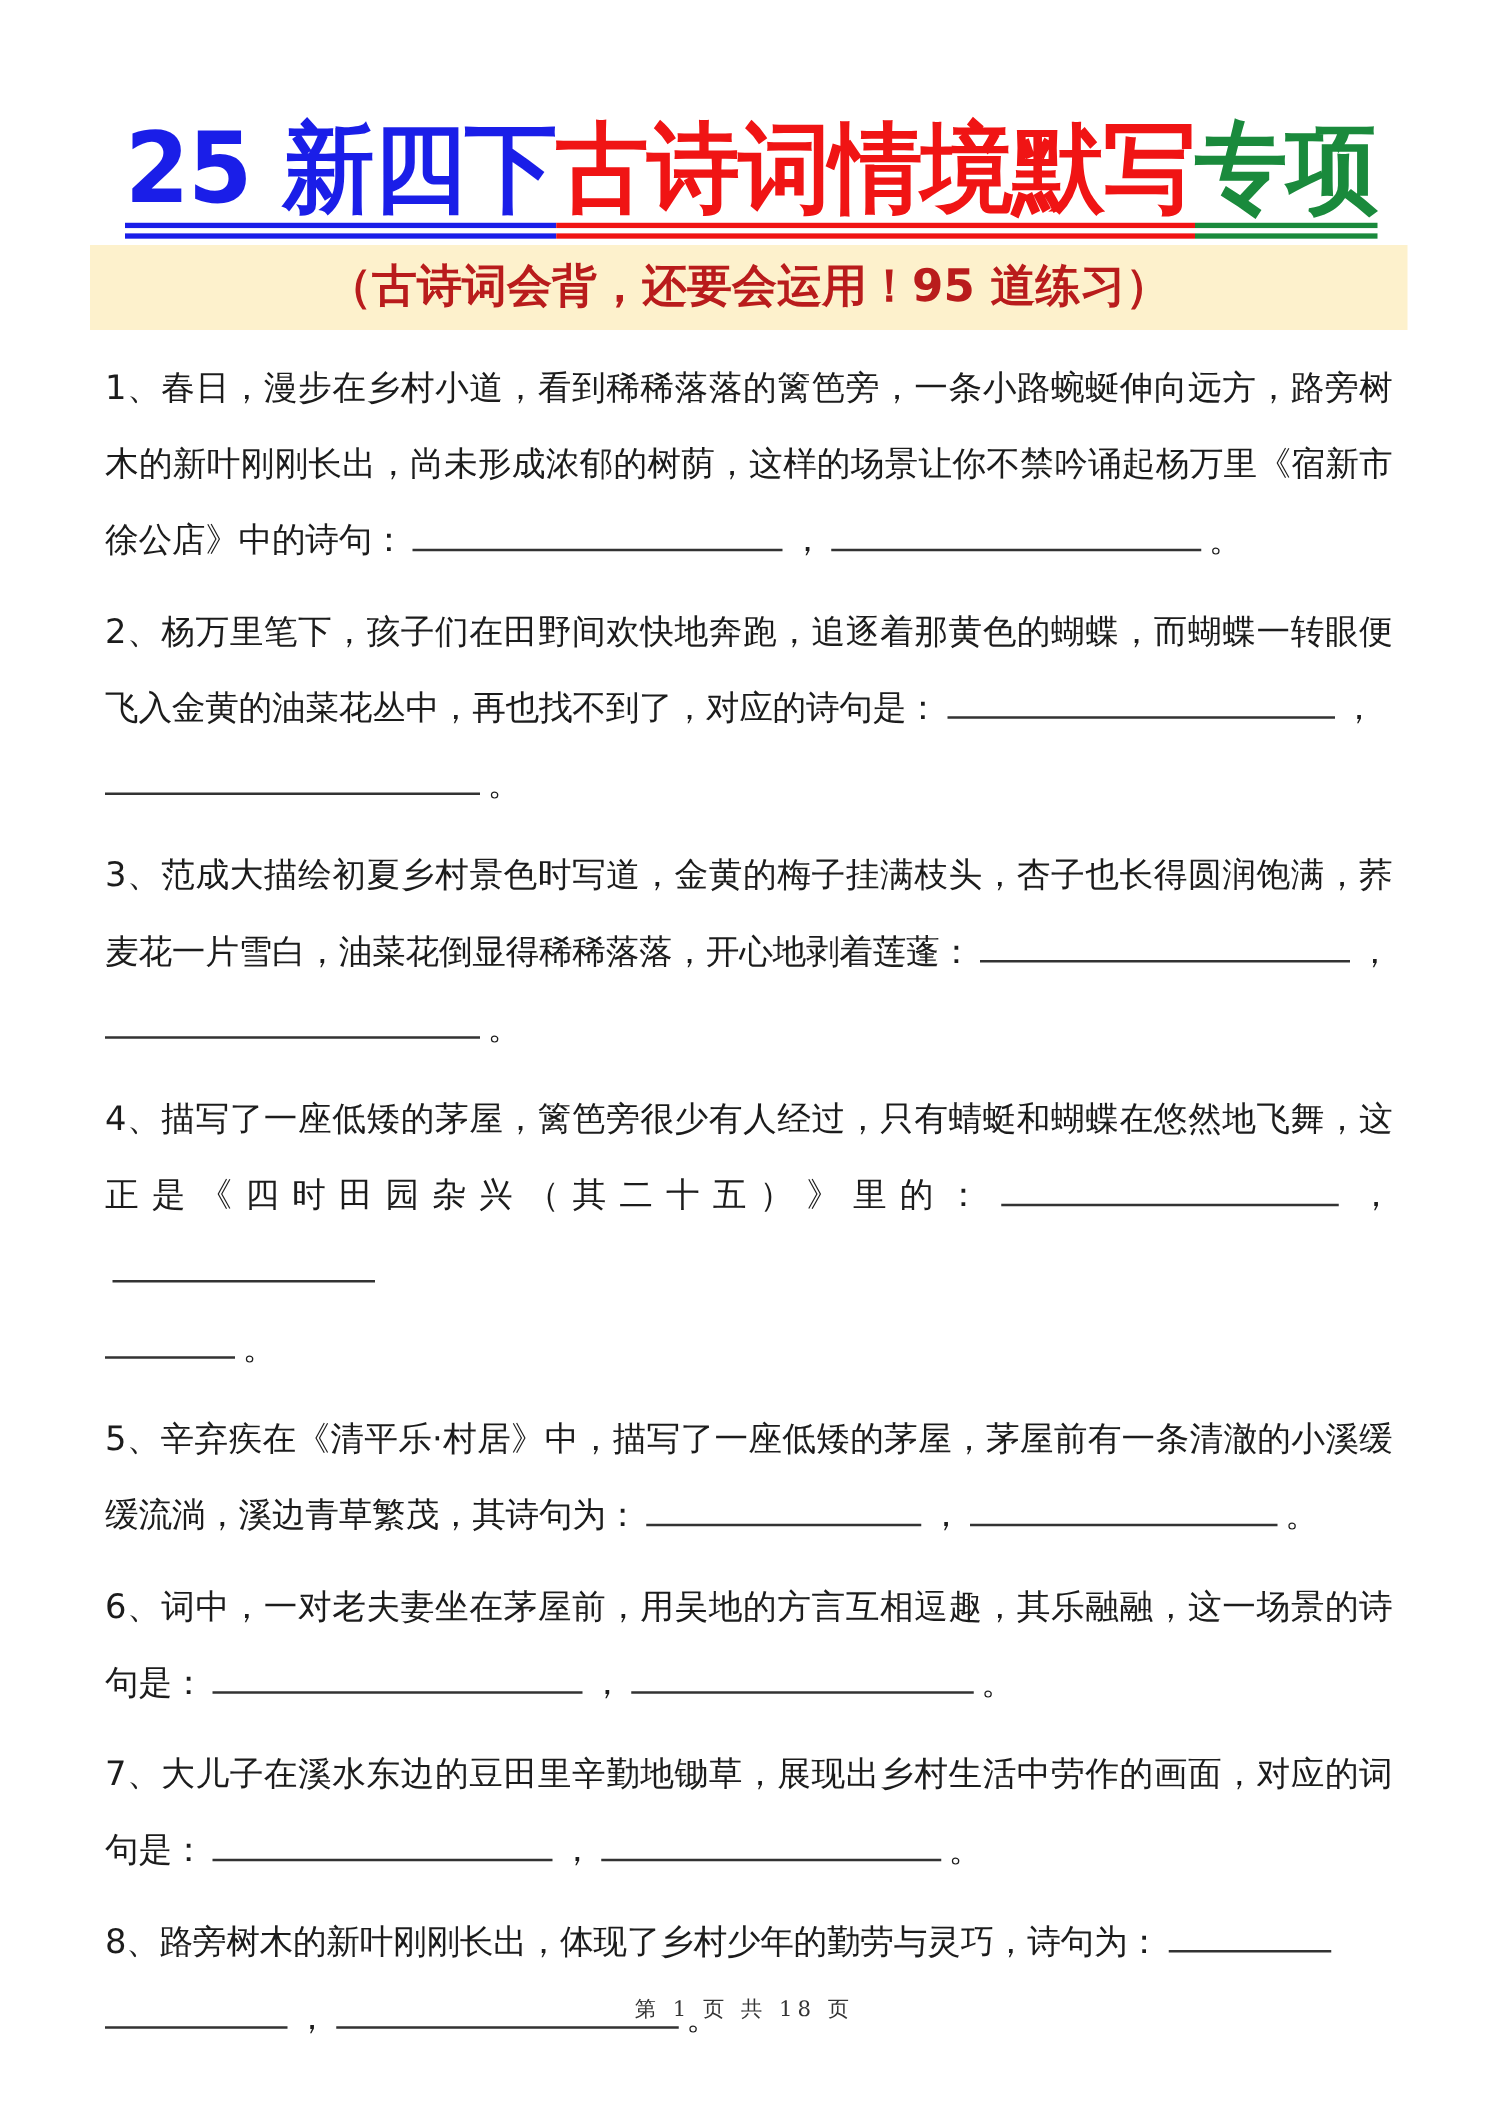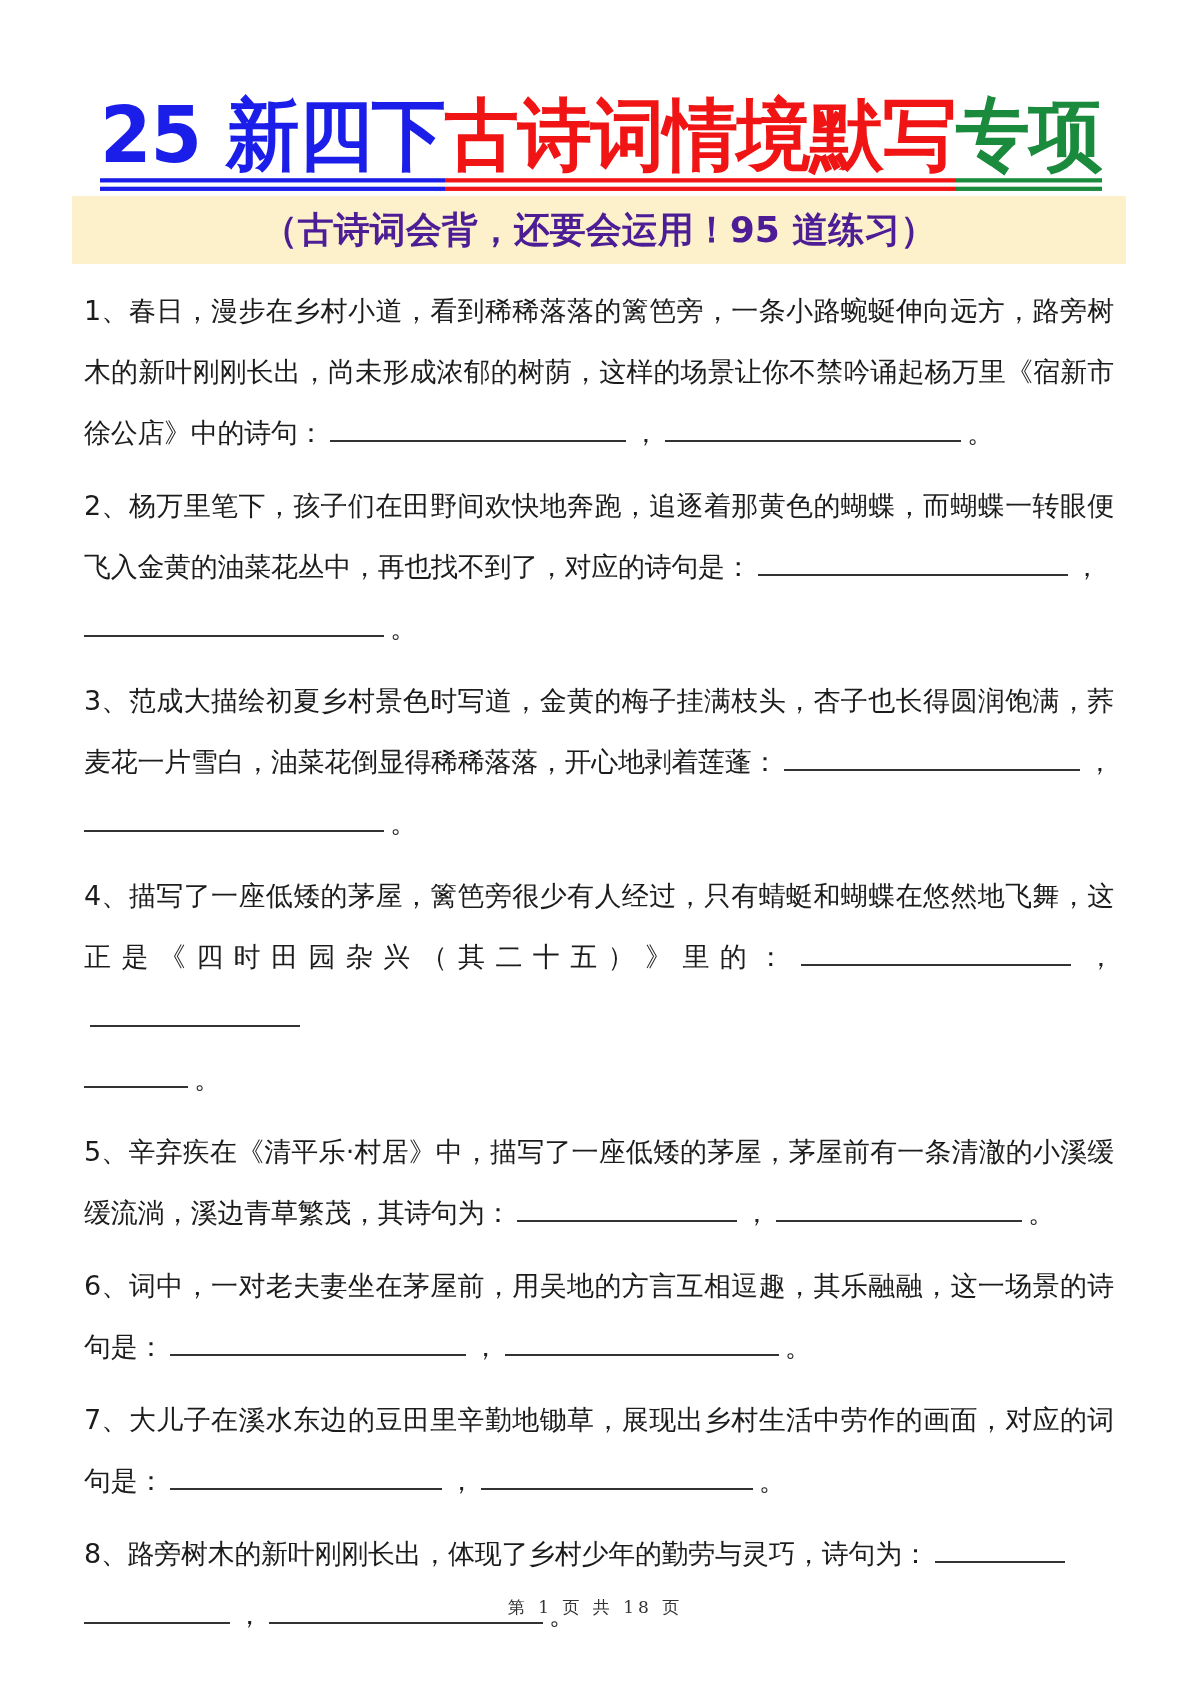--- a/index.html
+++ b/index.html
@@ -22,21 +22,21 @@
   .title .seg::after {
     content: ""; position: absolute; left: 0; right: 0; bottom: -2px; height: 10px;
     border-top: 4px solid currentColor; border-bottom: 4px solid currentColor;
     box-sizing: border-box; height: 12px;
   }
   .subtitle-band {
     position: absolute; left: 72px; top: 196px; width: 1054px; height: 68px;
     background: #fdf1cc; text-align: center;
   }
   .subtitle {
-    font-size: 36px; font-weight: bold; line-height: 68px; color: #4c1d95;
+    font-size: 36px; font-weight: bold; line-height: 68px; color: #b91c1c;
     letter-spacing: 0px; font-family: "DejaVu Sans", sans-serif;
   }
   .questions {
     position: absolute; left: 72px; top: 268px; width: 1054px;
   }
   .q {
     font-size: 27px; line-height: 61px; margin: 12px; text-align: justify;
     letter-spacing: -0.3px; color: #1c1c1c;
   }
   .blank {

